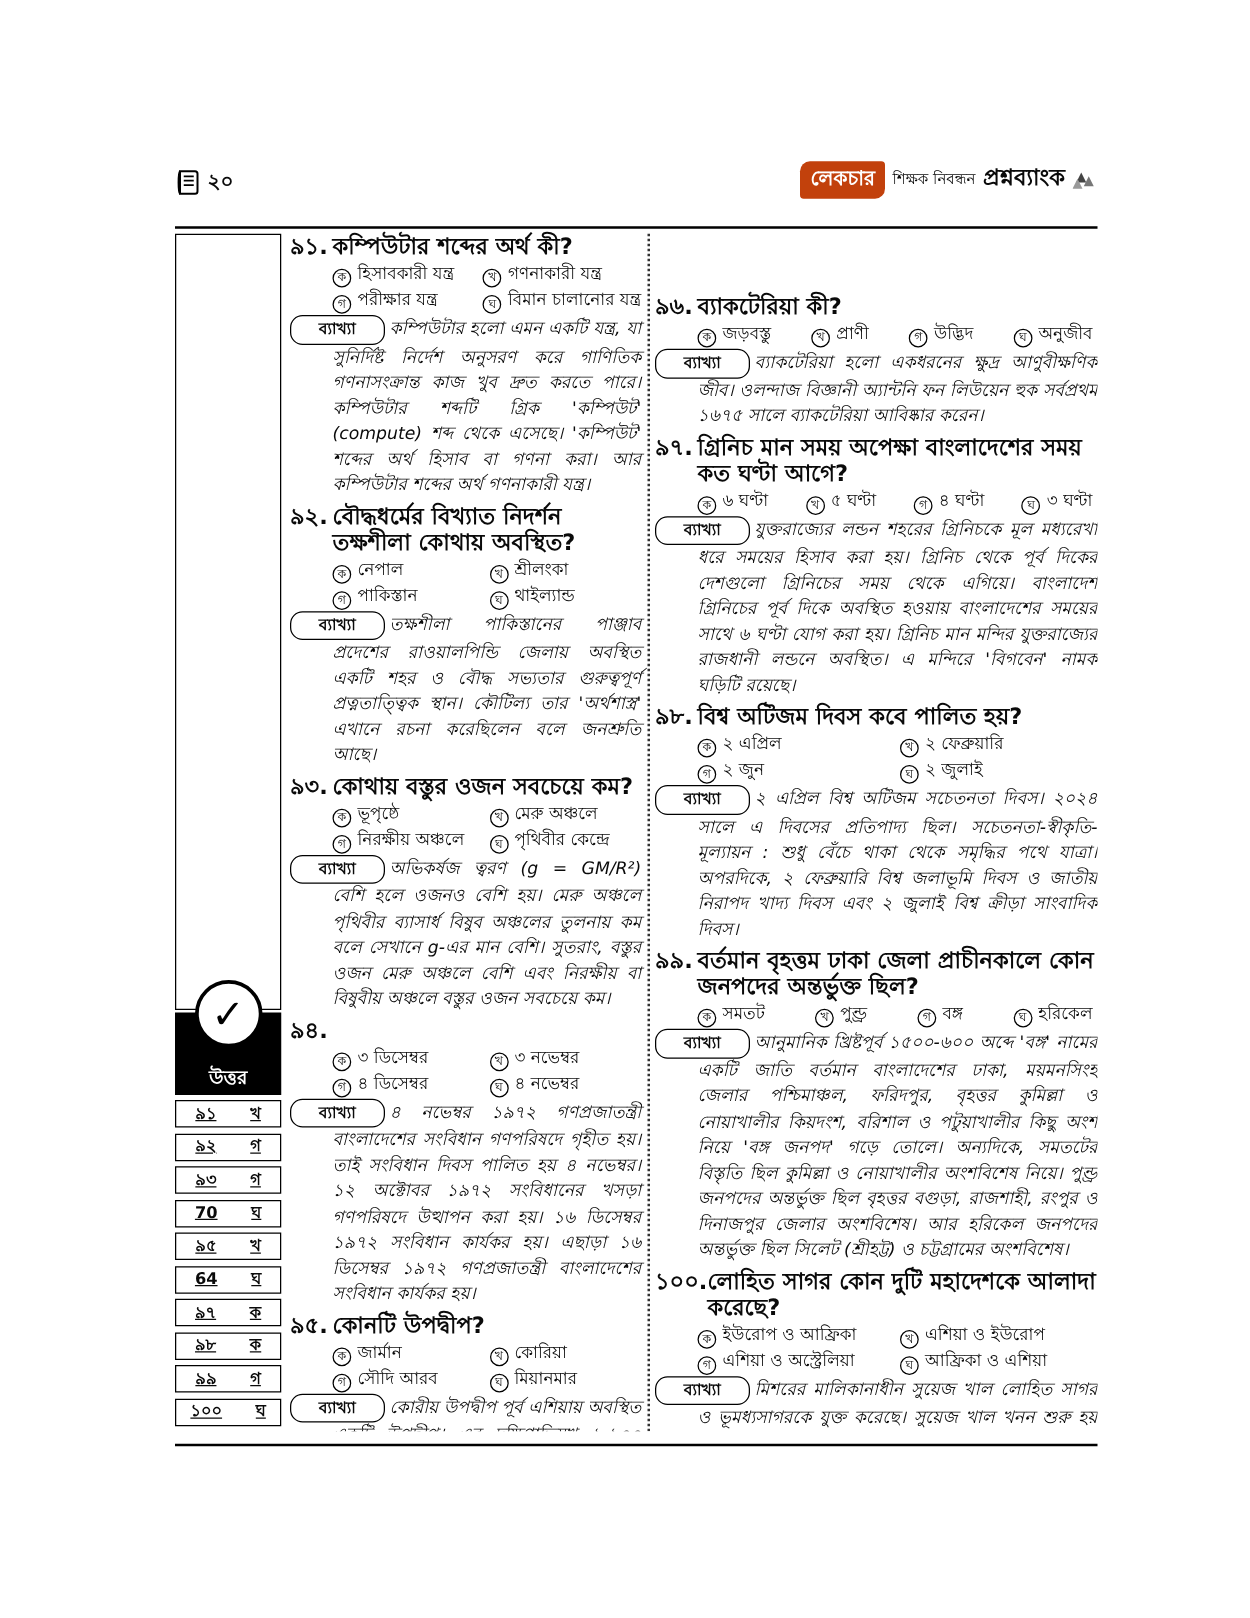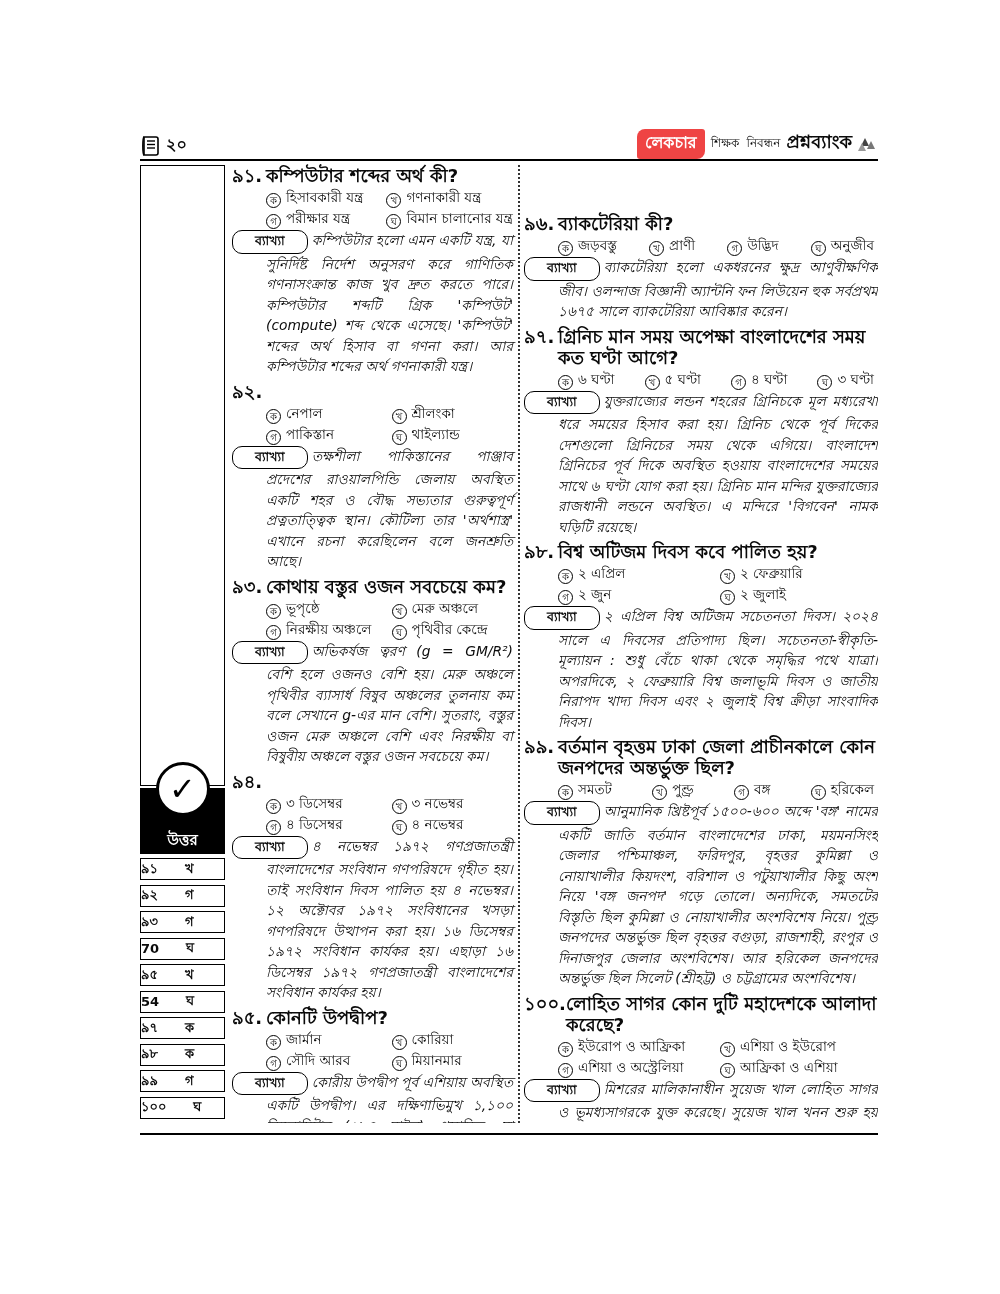--- a/index.html
+++ b/index.html
@@ -1,39 +1,39 @@
 <!DOCTYPE html>
 <html><head>
 <meta charset="utf-8">
 <style>
   * { margin:0; padding:0; box-sizing:border-box; }
   html,body { background:#ffffff; }
   body { width:1000px; height:1294px; position:relative; font-family:"DejaVu Sans", sans-serif; color:#0a0a0a; }
   .sheet { position:absolute; left:140px; top:128px; width:738px; }
 
   
-  .header { display:flex; justify-content:space-between; align-items:flex-end; padding-bottom:0; border-bottom:2.5px solid #000;font-family:Liberation Mono, monospace; }
+  .header { display:flex; justify-content:space-between; align-items:flex-end; padding-bottom:22px; border-bottom:2.5px solid #000; }
   .page-info { display:flex; align-items:center; gap:6px; }
   .page-num { font-size:16px; font-weight:bold; }
   .brand { display:flex; align-items:center; gap:6px; }
-  .brand-logo { background:#ef4444; color:#fff; font-weight:bold; font-size:16px; padding:1px 8px 2px; border-radius:8px 3px 8px 3px; }
+  .brand-logo { background:#c2410c; color:#fff; font-weight:bold; font-size:16px; padding:1px 8px 2px; border-radius:8px 3px 8px 3px; }
   .brand-mid { font-size:12px; }
   .brand-bold { font-size:18px; font-weight:bold; }
 
   
   .content { display:flex; height:962px; overflow:hidden; padding-top:4px; }
 
   
   .sidebar { width:85px; margin-right:7px; display:flex; flex-direction:column; flex:0 0 85px; }
   .sidebar-box { flex:1 1 auto; border:1.5px solid #000; }
   .answer-header { position:relative; background:#000; height:66px; margin-top:2px; }
   .check-circle { position:absolute; top:-26px; left:50%; transform:translateX(-50%); width:54px; height:54px; background:#fff; border:3px solid #000; border-radius:50%; display:flex; align-items:center; justify-content:center; font-size:32px; font-weight:bold; color:#000; z-index:2; }
   .answer-title { position:absolute; bottom:1px; width:100%; text-align:center; color:#fff; font-weight:bold; font-size:15px; }
   .answer-rows { margin-top:4px; }
-  .answer-row { display:flex; justify-content:flex-start; gap:27px; border:1.5px solid #000; height:22px; margin-bottom:4.5px; align-items:center; font-size:13px; font-weight:bold; }
+  .answer-row { display:flex; justify-content:center; gap:27px; border:1.5px solid #000; height:22px; margin-bottom:4.5px; align-items:center; font-size:13px; font-weight:bold;text-decoration:underline; }
 
   
   .col { font-size:14px; }
   .col.left { width:281px; flex:0 0 281px; }
   .divider { flex:0 0 11px; display:flex; justify-content:center; }
   .divider-line { border-left:2px dotted #333; height:100%; }
   .col.right { flex:1 1 auto;margin-top:48px; }
 
   
   .question { margin-bottom:4px; }
@@ -110,21 +110,21 @@
           </div>
         <div class="answer-row">
             <span>70</span>
             <span>ঘ</span>
           </div>
         <div class="answer-row">
             <span>৯৫</span>
             <span>খ</span>
           </div>
         <div class="answer-row">
-            <span>54</span>
+            <span>64</span>
             <span>ঘ</span>
           </div>
         <div class="answer-row">
             <span>৯৭</span>
             <span>ক</span>
           </div>
         <div class="answer-row">
             <span>৯৮</span>
             <span>ক</span>
           </div>
@@ -163,20 +163,21 @@
               <span class="opt-circle">ঘ</span>
               <span class="opt-text">বিমান চালানোর যন্ত্র</span>
             </div>
         </div>
         <div class="explanation"><span class="exp-label">ব্যাখ্যা</span><span class="exp-text">কম্পিউটার হলো এমন একটি যন্ত্র, যা সুনির্দিষ্ট নির্দেশ অনুসরণ করে গাণিতিক গণনাসংক্রান্ত কাজ খুব দ্রুত করতে পারে। কম্পিউটার শব্দটি গ্রিক 'কম্পিউট' (compute) শব্দ থেকে এসেছে। 'কম্পিউট' শব্দের অর্থ হিসাব বা গণনা করা। আর কম্পিউটার শব্দের অর্থ গণনাকারী যন্ত্র।</span></div>
       </div>
 
       <div class="question">
         <div class="q-line">
             <span class="q-num">৯২.</span>
+            <span class="q-text">বৌদ্ধধর্মের বিখ্যাত নিদর্শন তক্ষশীলা কোথায় অবস্থিত?</span>
           </div>
         <div class="options grid">
           <div class="option">
               <span class="opt-circle">ক</span>
               <span class="opt-text">নেপাল</span>
             </div>
           <div class="option">
               <span class="opt-circle">খ</span>
               <span class="opt-text">শ্রীলংকা</span>
             </div>

